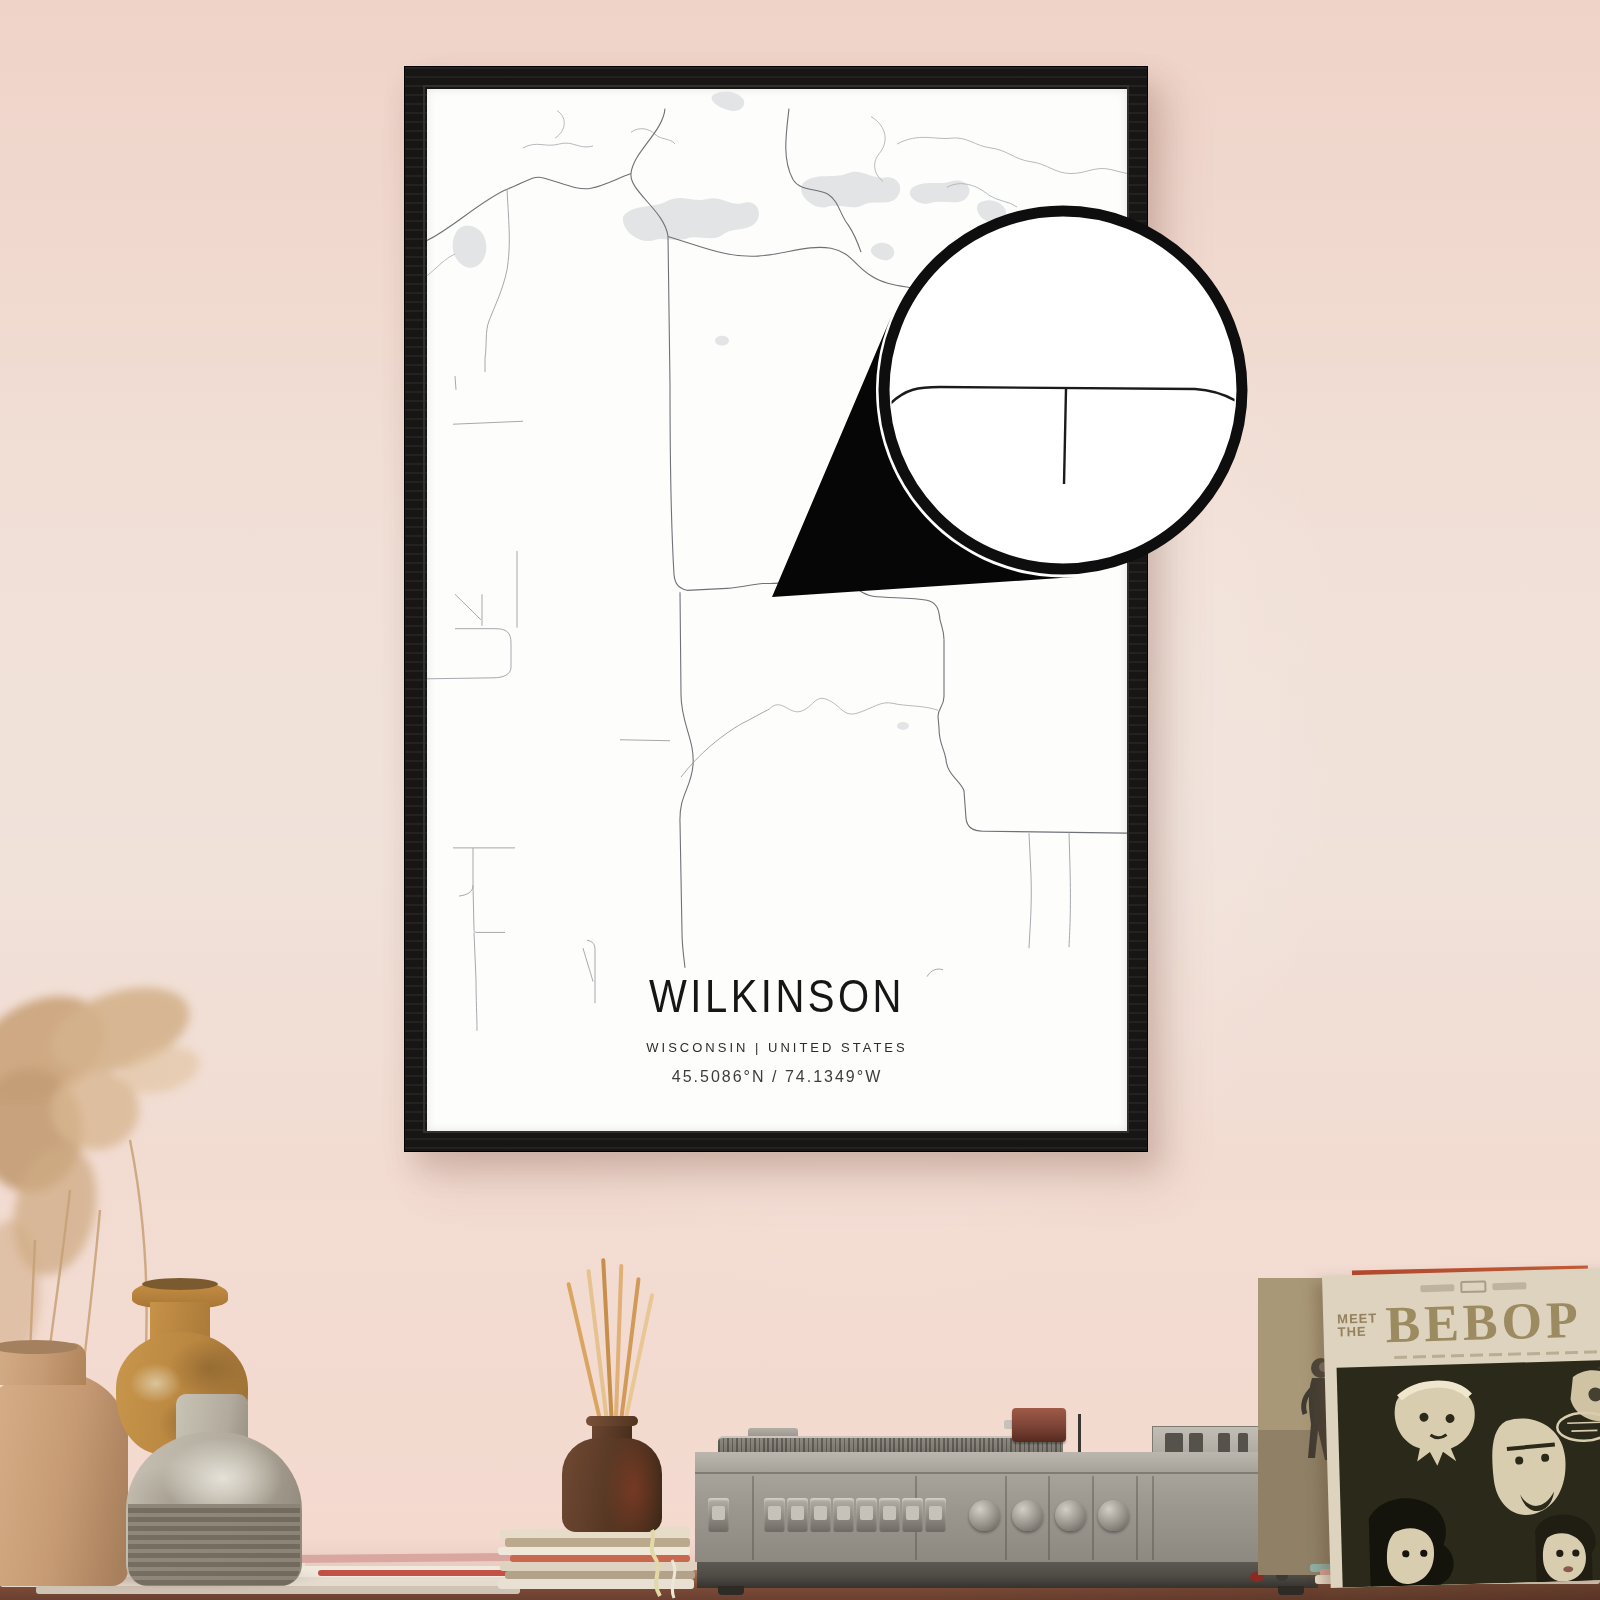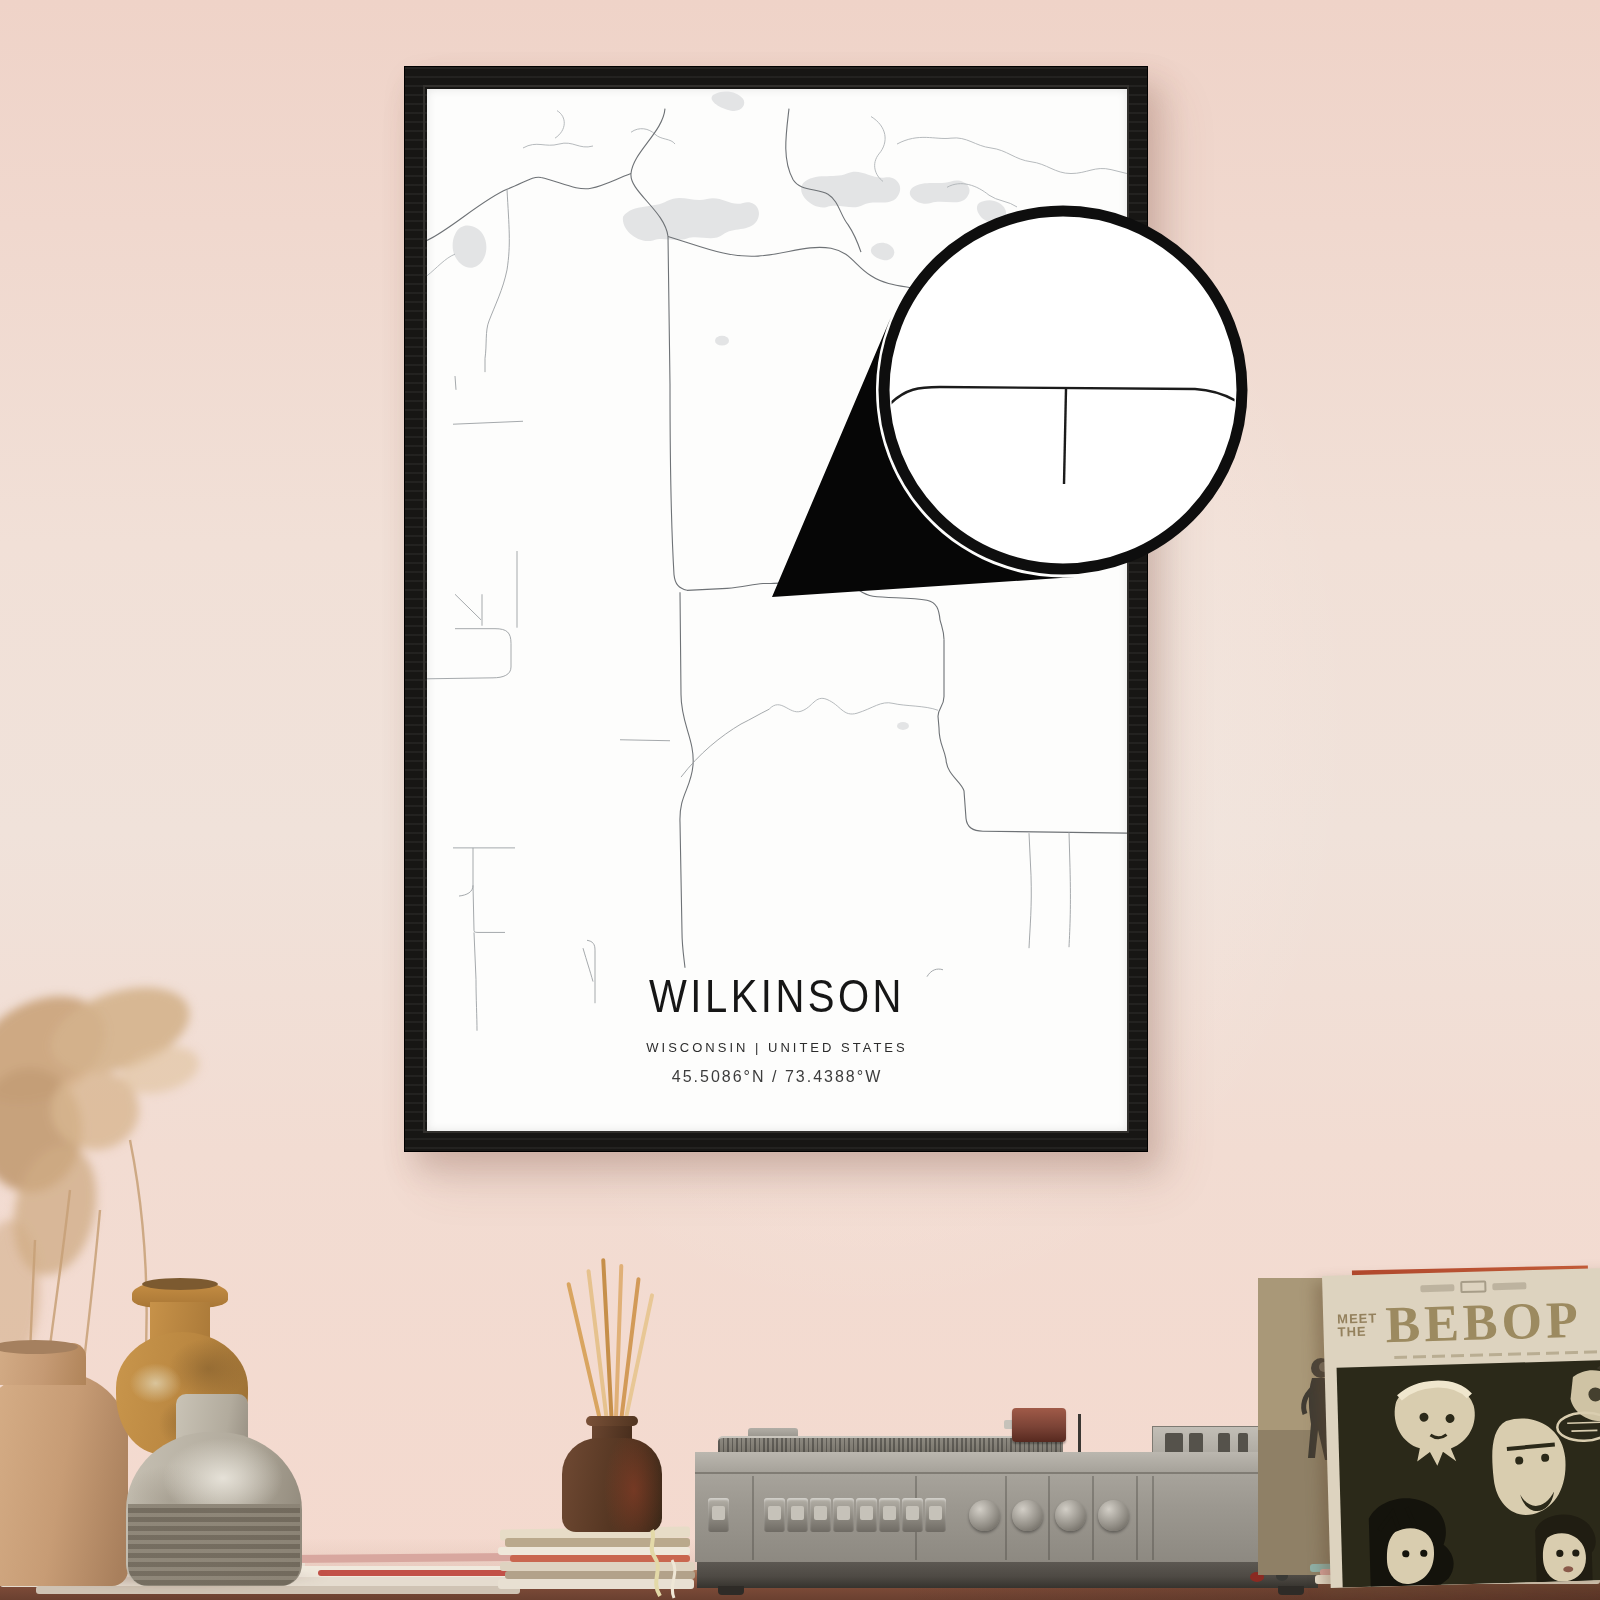--- a/index.html
+++ b/index.html
@@ -233,21 +233,21 @@
           <path d="M46,810 L47,856 C47,858 49,858 52,858 L78,858"></path>
           <path d="M47,858 L49,906 C49,926 50,944 50,958"></path>
           <path d="M156,874 C160,888 163,897 166,908"></path>
           <path d="M160,866 C166,867 168,870 168,876 L168,930"></path>
           <path d="M500,903 C504,896 510,894 516,896"></path>
         </g>
       </svg>
       <div class="poster-text">
         <div class="poster-title">WILKINSON</div>
         <div class="poster-sub">WISCONSIN | UNITED STATES</div>
-        <div class="poster-coords">45.5086°N / 73.4388°W</div>
+        <div class="poster-coords">45.5086°N / 74.1349°W</div>
       </div>
     </div>
   </div>
 
   <svg class="abs magnifier" viewBox="0 0 560 520">
     <path d="M42,437 L161,157 A187,187 0 0 0 345,417 Z" fill="#060606"></path>
     <circle cx="333" cy="230" r="179" fill="#ffffff" stroke="#0e0e0e" stroke-width="11"></circle>
     <clipPath id="lensclip">
         <circle cx="333" cy="230" r="172"></circle>
       </clipPath>

